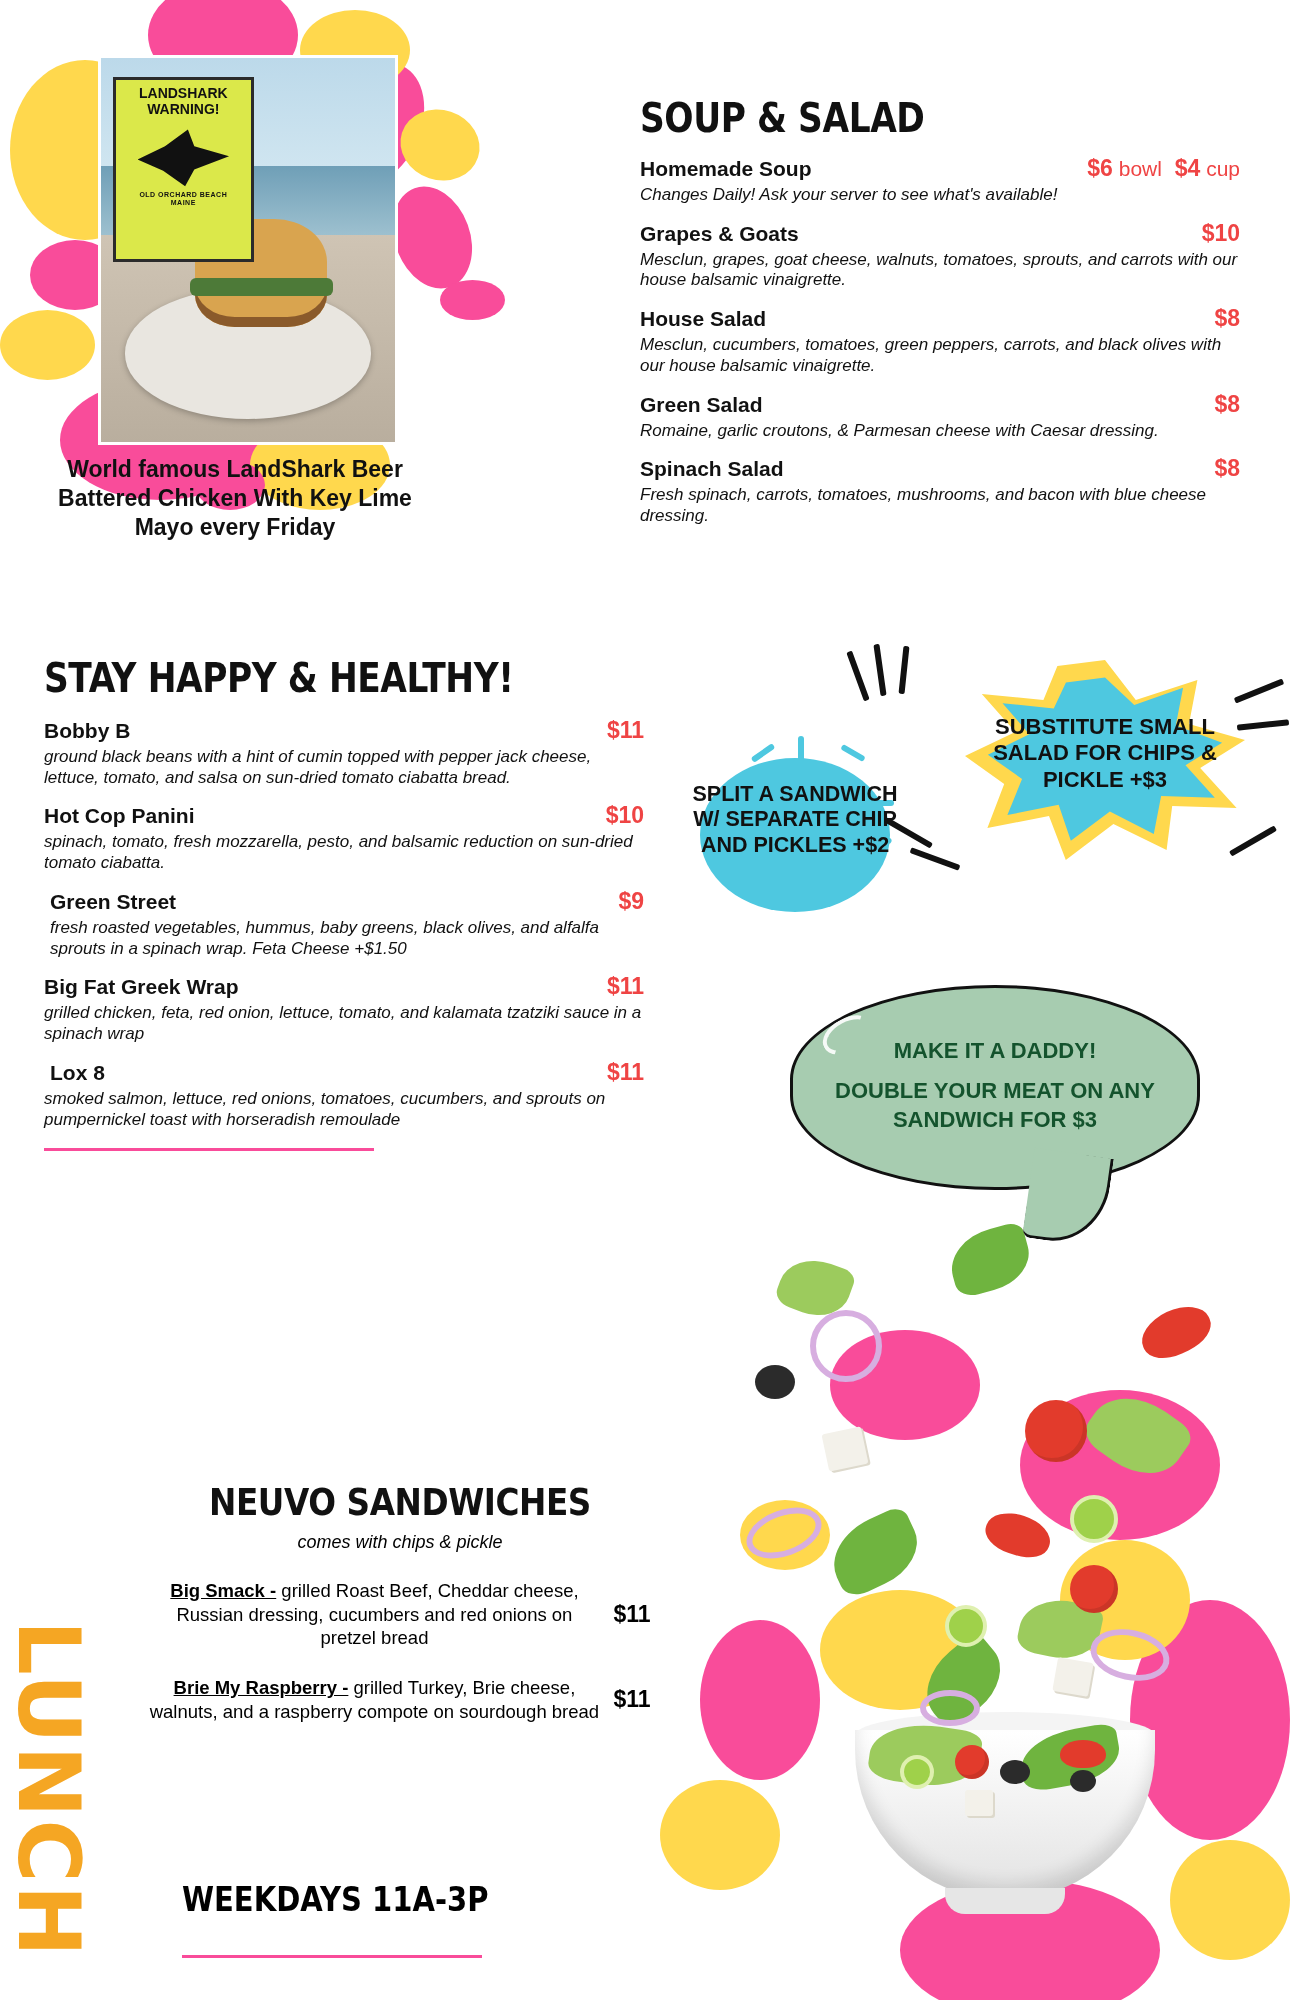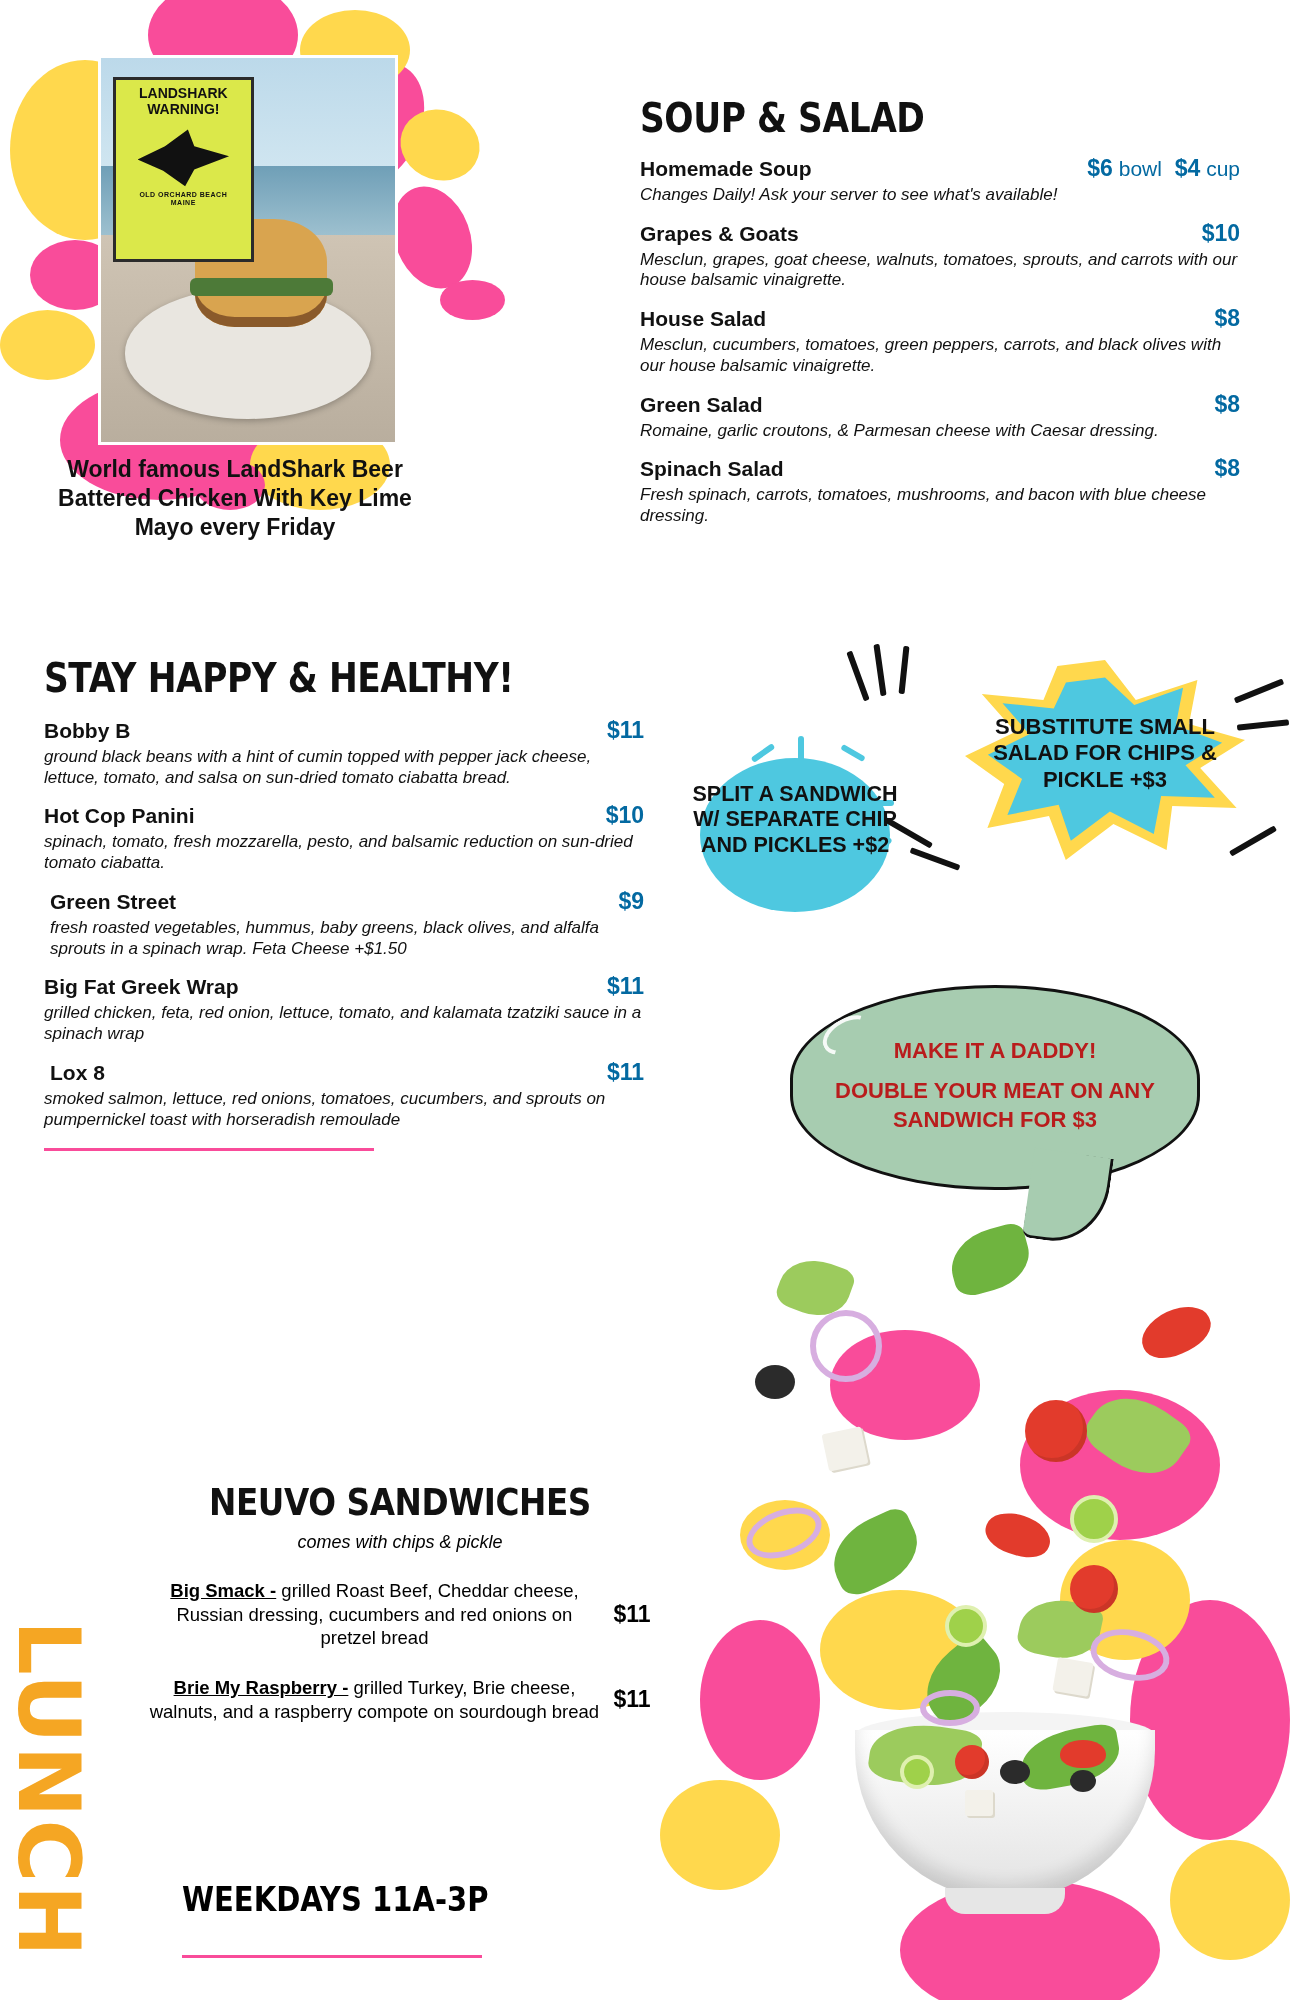--- a/index.html
+++ b/index.html
@@ -55,21 +55,21 @@
     font-family: "DejaVu Sans", sans-serif;
     font-weight: bold; font-size: 40px; letter-spacing: -0.5px;
     color: #111; transform: scaleX(0.86); transform-origin: left center;
   }
   .sect-title.center { transform-origin: center center; }
 
   
   .item { margin-bottom: 14px; }
   .item-head { display: flex; align-items: baseline; justify-content: space-between; }
   .item-name { font-weight: bold; font-size: 21px; color: #111; }
-  .item-price { font-weight: bold; font-size: 23px; color: #0369a1; white-space: nowrap; }
+  .item-price { font-weight: bold; font-size: 23px; color: #ef4444; white-space: nowrap; }
   .item-price .light { font-weight: normal; font-size: 21px; }
   .item-desc { font-style: italic; font-size: 17px; line-height: 1.22; color: #111; margin-top: 3px; }
 
   
   .soup-col { position: absolute; left: 640px; top: 95px; width: 600px; z-index: 5; }
   .soup-col .sect-title { margin-bottom: 14px; }
 
   
   .healthy-col { position: absolute; left: 44px; top: 655px; width: 600px; z-index: 5; }
   .healthy-col .sect-title { margin-bottom: 16px; }
@@ -123,21 +123,21 @@
       73% 71%, 70% 93%, 52% 80%, 36% 97%, 31% 76%, 10% 82%, 16% 61%, 2% 47%,
       19% 35%, 8% 17%, 29% 20%, 34% 5%);
   }
   .burst-sub .txt { position: relative; z-index: 2; padding-top: 54px; font-size: 22px; line-height: 1.2; }
   .ray { position:absolute; background:#111; border-radius:2px; }
 
   
   .bubble {
     position: absolute; left: 790px; top: 985px; width: 410px; height: 205px;
     background: #a7ccb0; border: 3px solid #111; border-radius: 50%/46%;
-    z-index: 6; text-align: center; color:#b91c1c;
+    z-index: 6; text-align: center; color:#14532d;
   }
   .bubble .txt { padding-top: 48px; font-weight: bold; font-size: 22px; line-height: 1.35; }
   .bubble .tail {
     position:absolute; left: 235px; top: 165px; width: 80px; height: 90px;
     background:#a7ccb0; border-right:3px solid #111; border-bottom:3px solid #111;
     border-radius: 0 0 70% 10%; transform: rotate(8deg);
   }
   .bubble .shine {
     position:absolute; left: 28px; top: 30px; width: 54px; height: 34px;
     border: 4px solid #ffffff; border-radius: 50%; border-color: #fff transparent transparent #fff;

